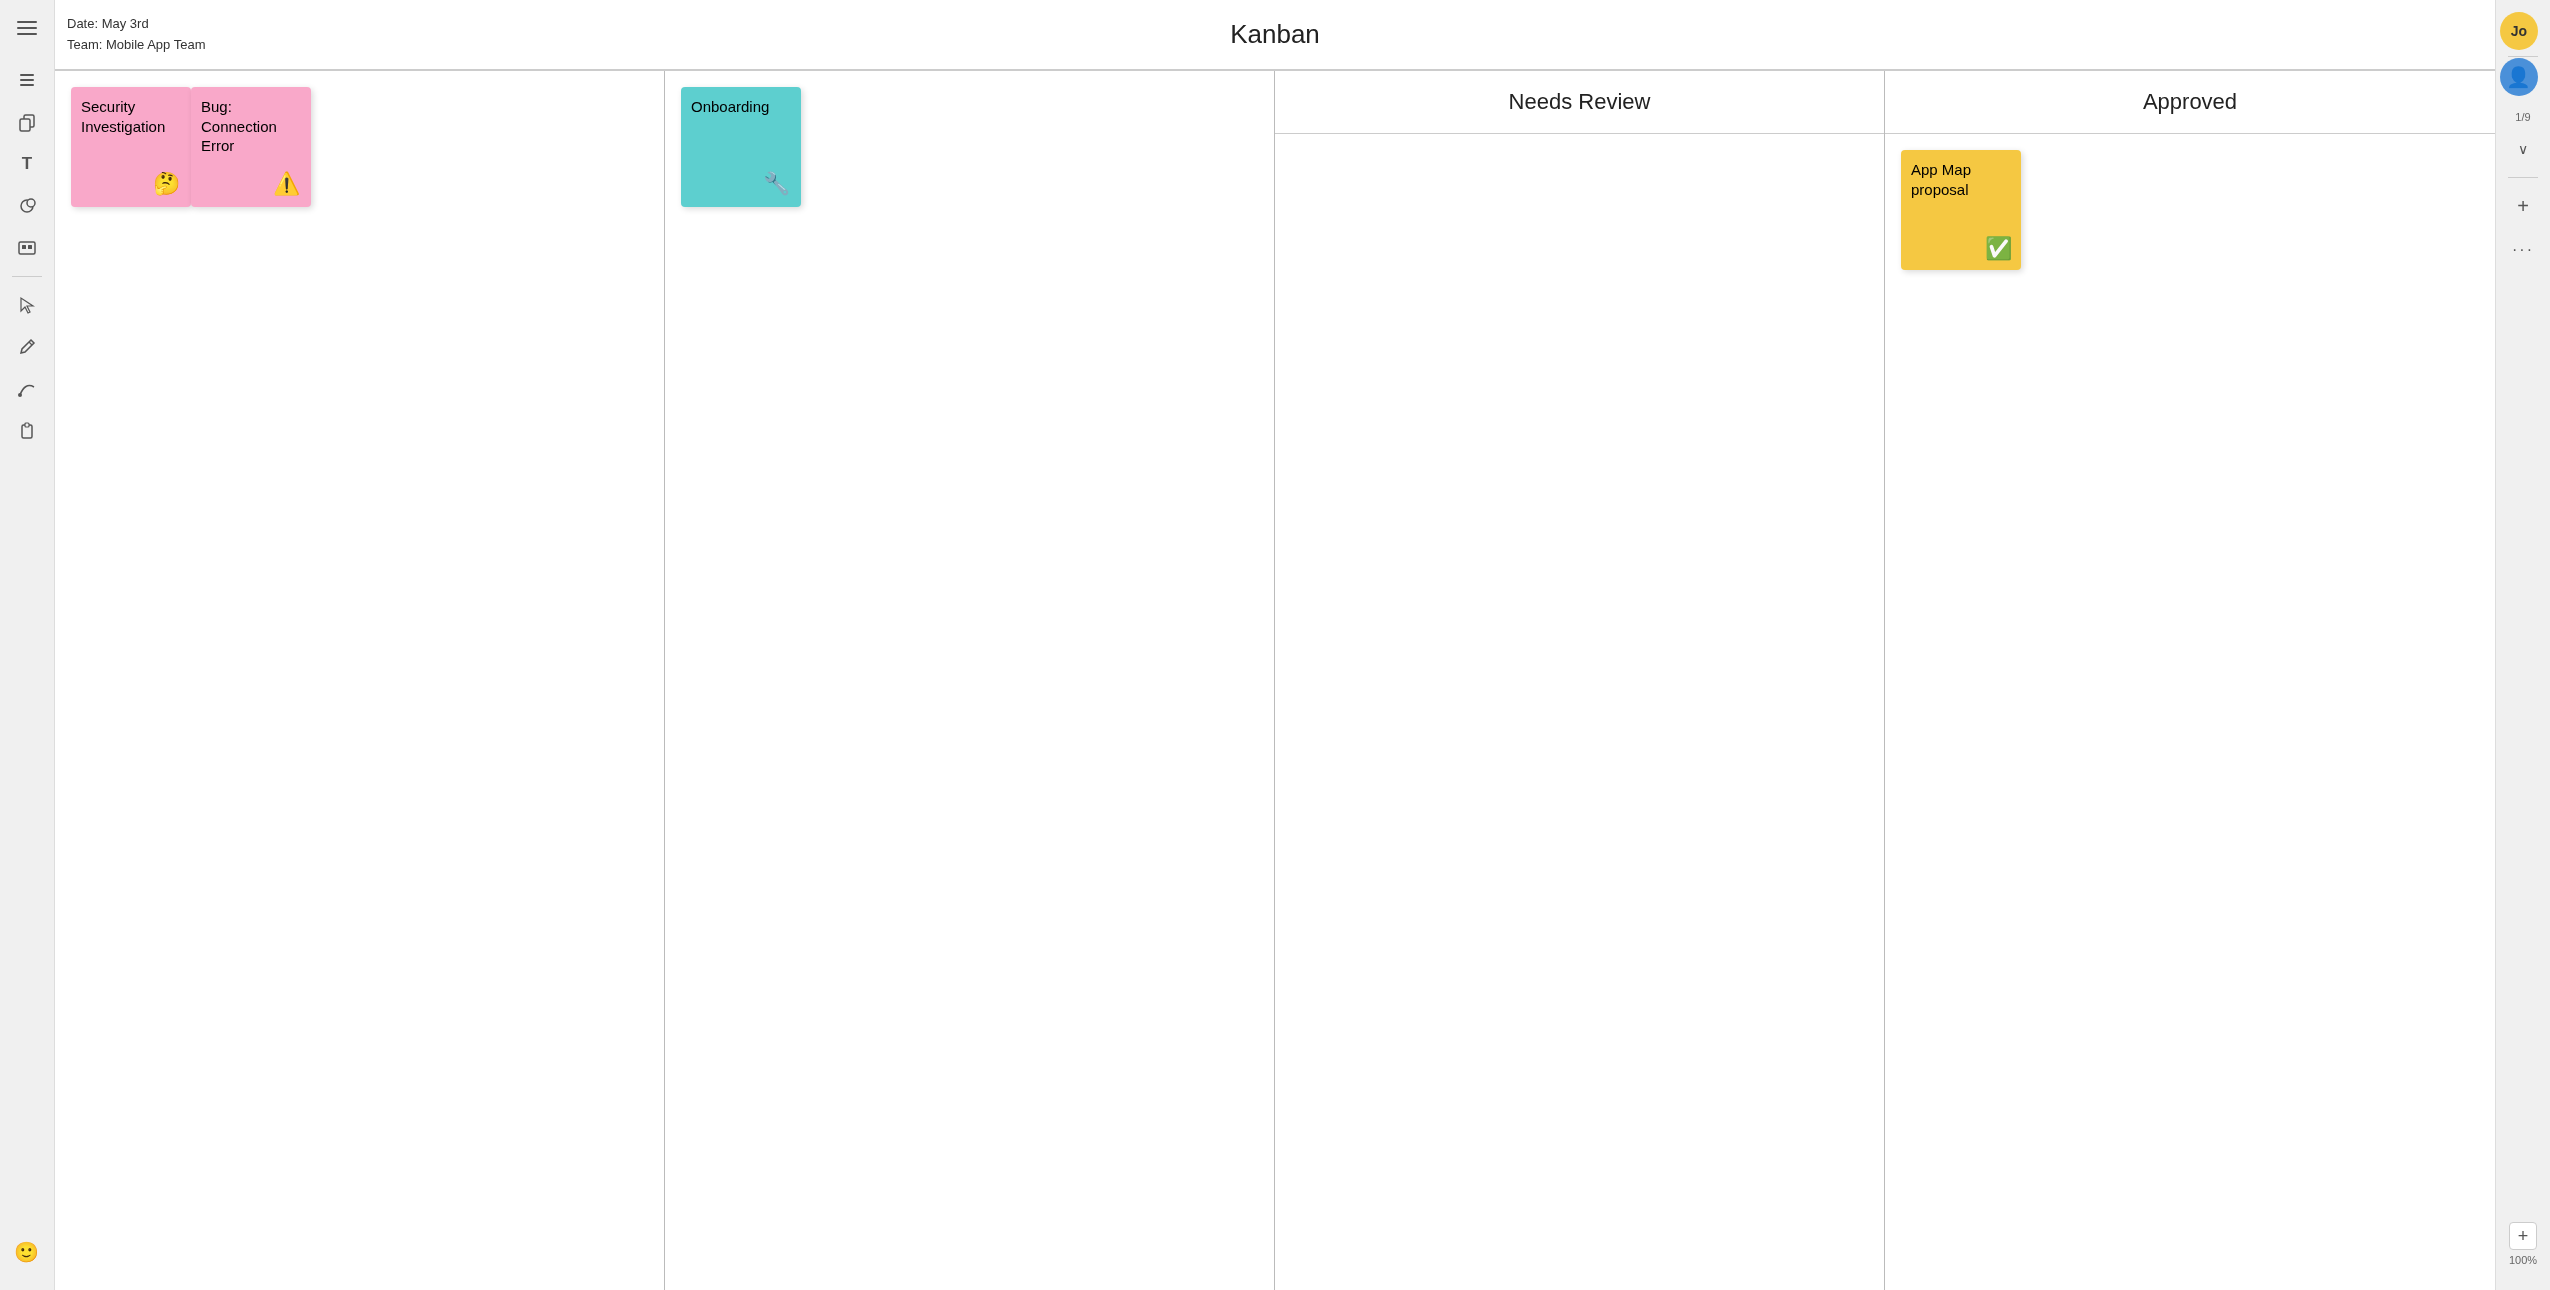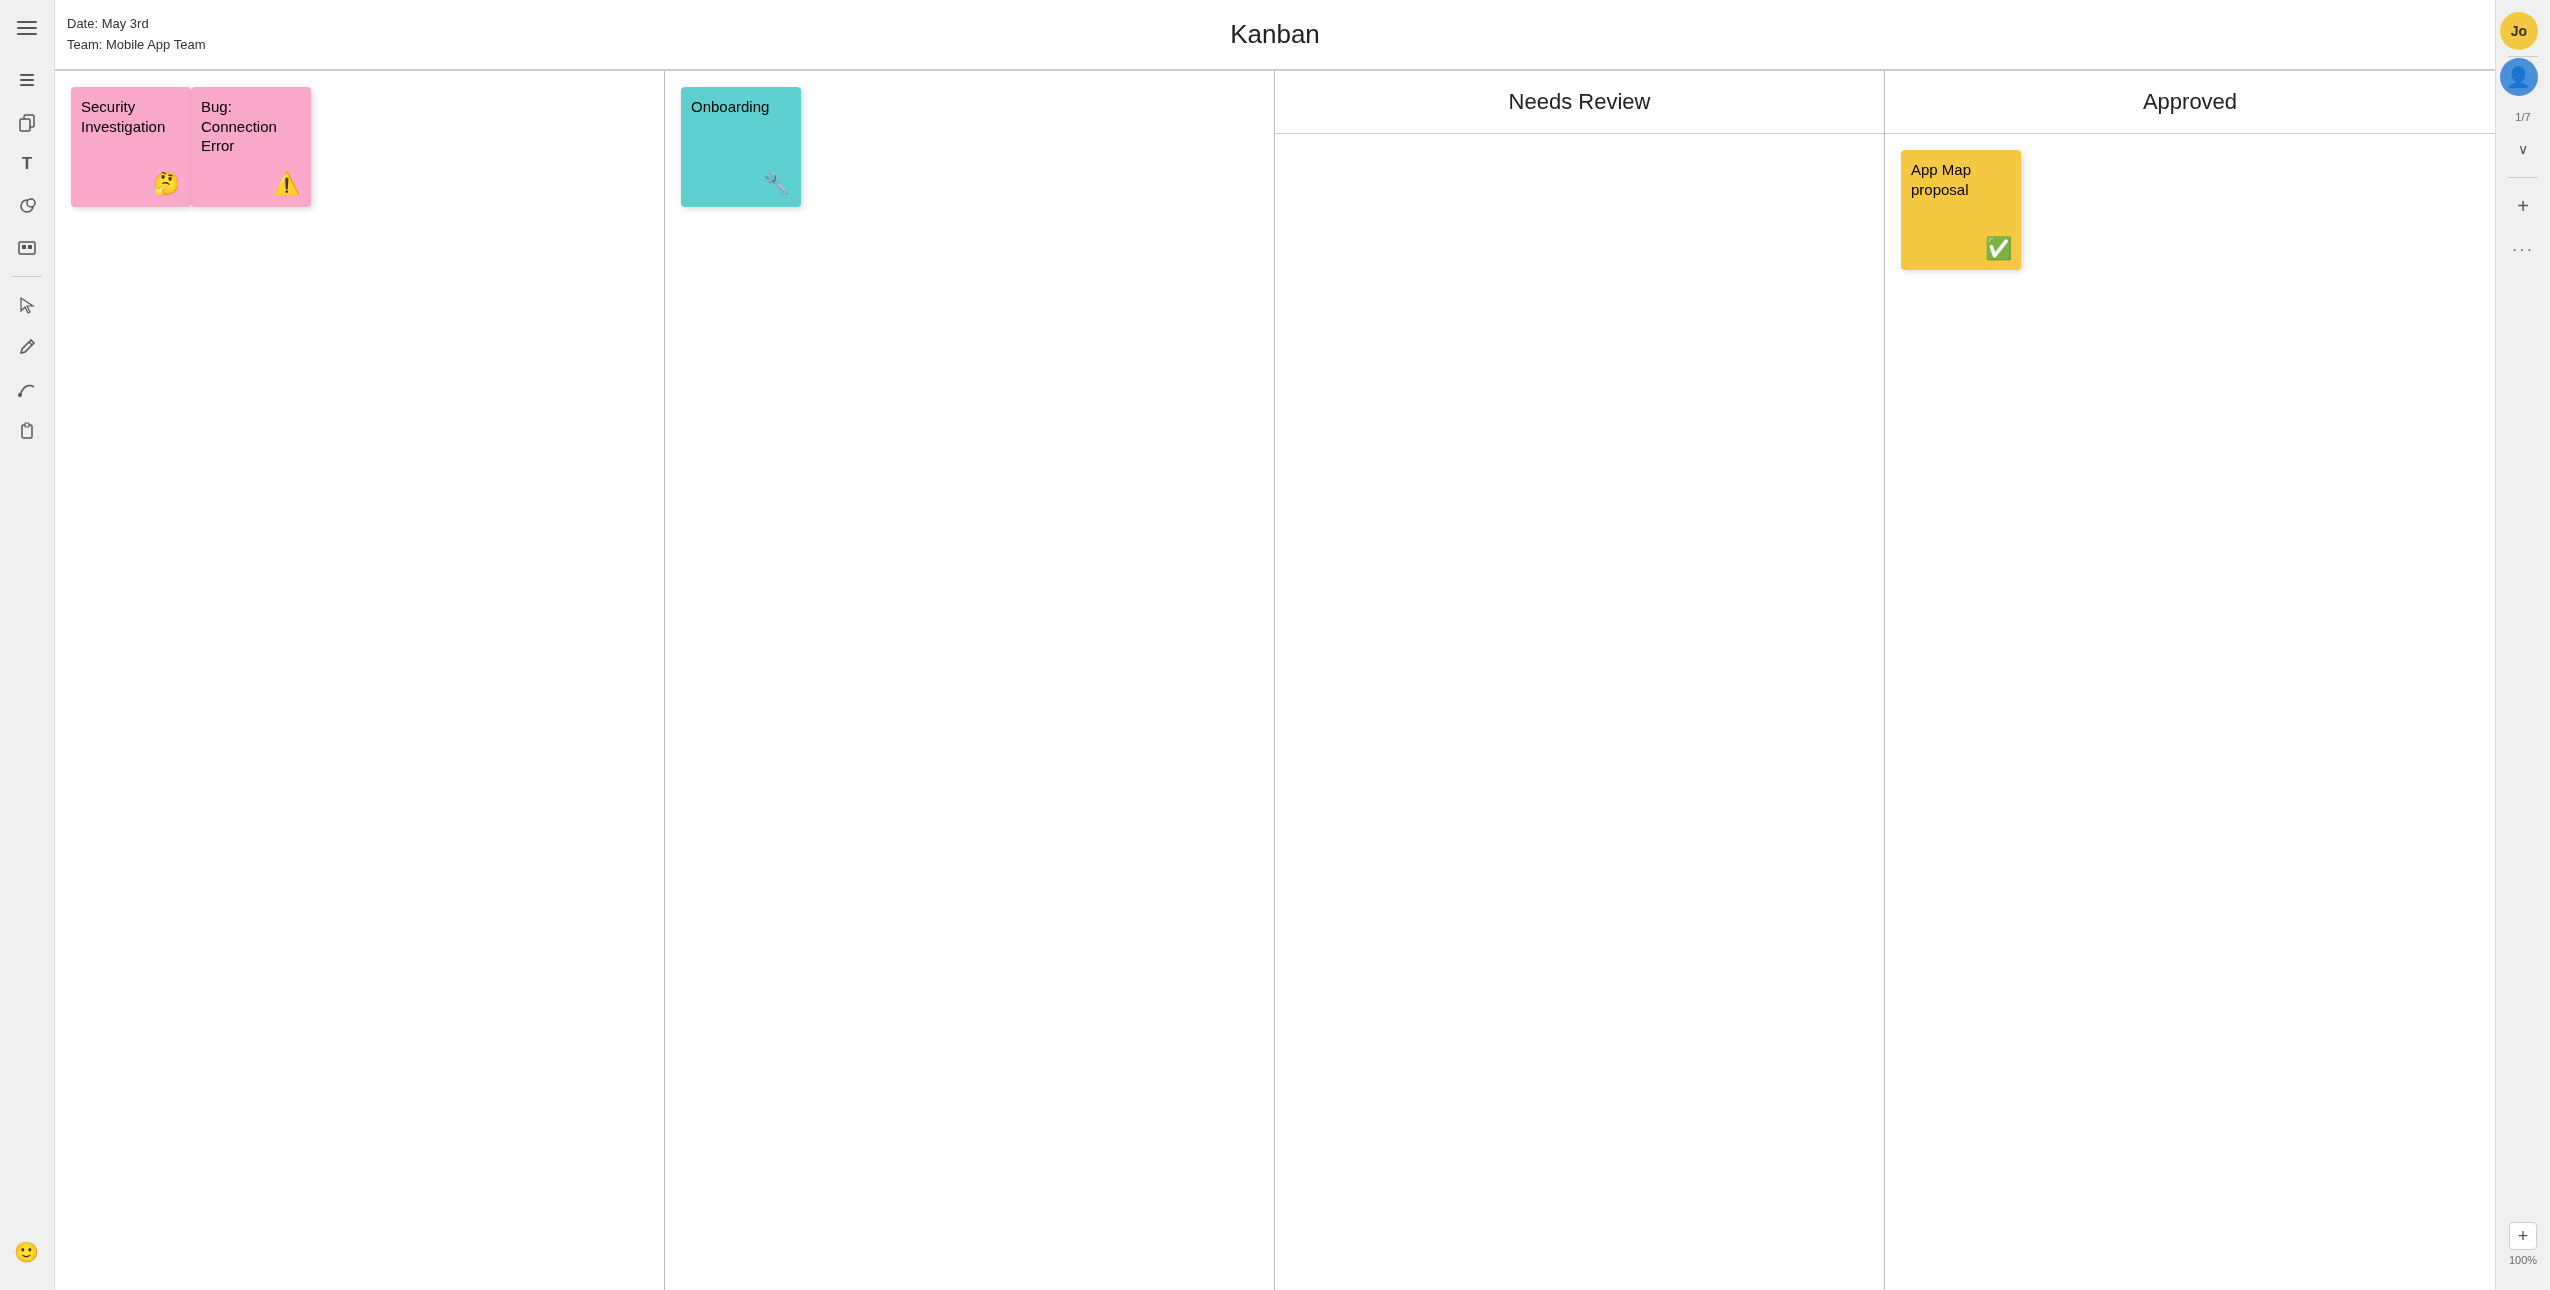--- a/index.html
+++ b/index.html
@@ -415,21 +415,21 @@
       <rect x="2" y="2" width="7" height="7" rx="1" stroke="#555" stroke-width="1.5" fill="none"></rect>
       <rect x="11" y="2" width="7" height="7" rx="1" stroke="#555" stroke-width="1.5" fill="none"></rect>
       <rect x="2" y="11" width="7" height="7" rx="1" stroke="#555" stroke-width="1.5" fill="none"></rect>
       <rect x="11" y="11" width="7" height="7" rx="1" stroke="#555" stroke-width="1.5" fill="none"></rect>
     </svg>
   </div>
 
   <div class="right-sidebar-divider"></div>
 
   <div class="right-sidebar-tool" style="font-size:14px; color:#555;">∧</div>
-  <div class="page-counter">1/7</div>
+  <div class="page-counter">1/9</div>
   <div class="right-sidebar-tool" style="font-size:14px; color:#555;">∨</div>
 
   <div class="right-sidebar-divider"></div>
 
   <div class="right-sidebar-tool" style="font-size:20px; font-weight:300;">+</div>
   <div class="right-sidebar-tool" style="font-size:16px; letter-spacing:2px; color:#555;">···</div>
 
   <div style="margin-top:auto; display:flex; flex-direction:column; align-items:center; gap:4px; padding-bottom:8px;">
     <div class="zoom-plus-btn">+</div>
     <div class="zoom-level">100%</div>

